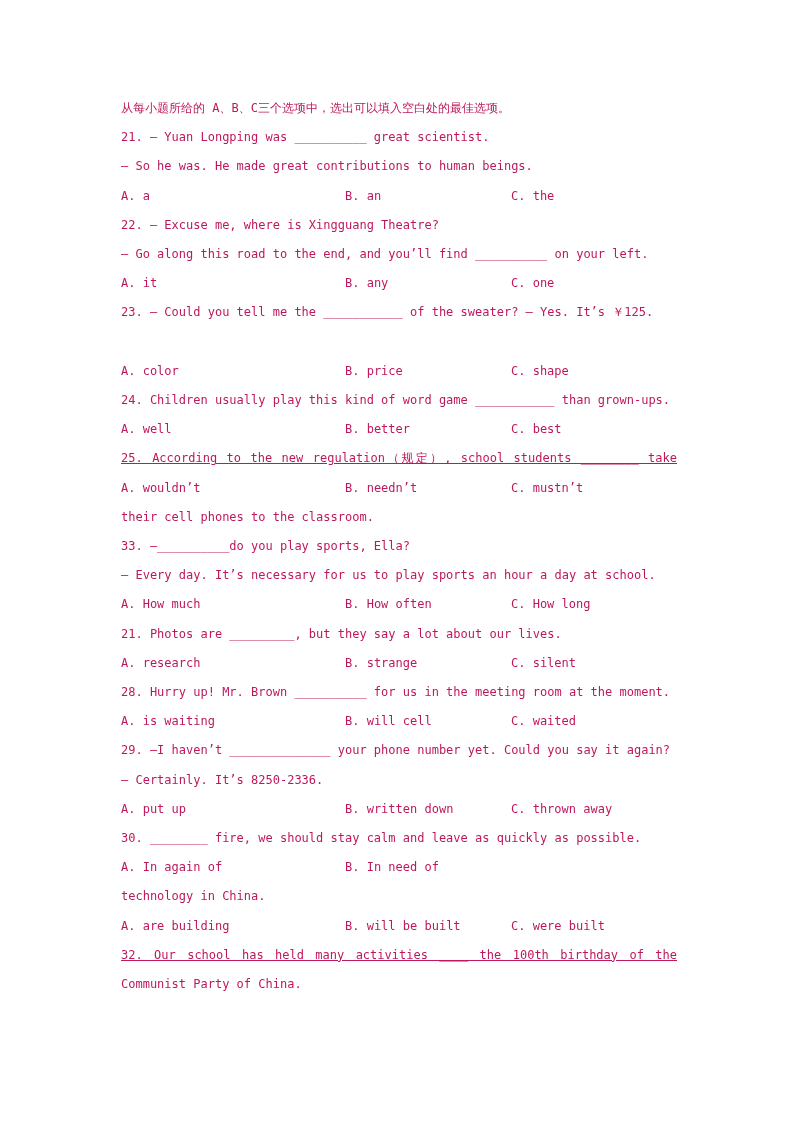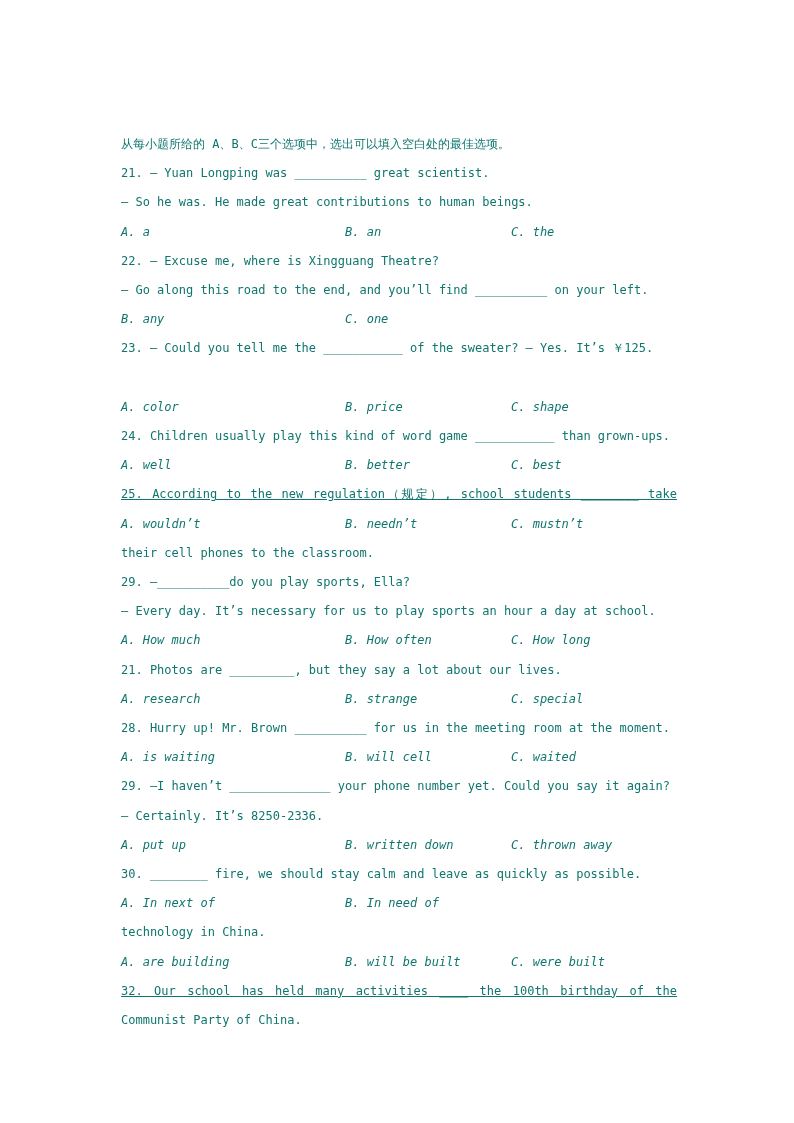--- a/index.html
+++ b/index.html
@@ -15,22 +15,21 @@
     overflow: hidden;
   }
   .content {
     position: absolute;
     left: 121px;
     top: 94px;
     width: 556px;
     font-family: "DejaVu Sans Mono", "Liberation Mono", monospace;
     font-size: 12px;
     line-height: 29.2px;
-    color: #0f766e;
-    margin-top: 36px;
+    color: #be185d;
   }
   .line {
     min-height: 29.2px;
   }
   .line.text {
     white-space: pre;
   }
   .line.text.justify {
     white-space: nowrap;
     text-align: justify;
@@ -40,53 +39,52 @@
   .line.blank {
     height: 29.2px;
   }
   .line.options {
     display: grid;
     grid-template-columns: 224px 166px auto;
     white-space: pre;
   }
   .opt {
     display: block;
-    font-style: italic;
   }
 </style>
 </head>
 <body>
 
 <div class="page">
   <div class="content">
       <div class="line text">从每小题所给的 A、B、C三个选项中，选出可以填入空白处的最佳选项。</div>
       <div class="line text">21. — Yuan Longping was __________ great scientist.</div>
       <div class="line text">— So he was. He made great contributions to human beings.</div>
       <div class="line options"><span class="opt">A. a</span><span class="opt">B. an</span><span class="opt">C. the</span></div>
       <div class="line text">22. — Excuse me, where is Xingguang Theatre?</div>
       <div class="line text">— Go along this road to the end, and you’ll find __________ on your left.</div>
-      <div class="line options"><span class="opt">B. any</span><span class="opt">C. one</span></div>
+      <div class="line options"><span class="opt">A. it</span><span class="opt">B. any</span><span class="opt">C. one</span></div>
       <div class="line text">23. — Could you tell me the ___________ of the sweater? — Yes. It’s ￥125.</div>
       <div class="line blank"></div>
       <div class="line options"><span class="opt">A. color</span><span class="opt">B. price</span><span class="opt">C. shape</span></div>
       <div class="line text">24. Children usually play this kind of word game ___________ than grown-ups.</div>
       <div class="line options"><span class="opt">A. well</span><span class="opt">B. better</span><span class="opt">C. best</span></div>
       <div class="line text justify">25. According to the new regulation（规定）, school students ________ take</div>
       <div class="line options"><span class="opt">A. wouldn’t</span><span class="opt">B. needn’t</span><span class="opt">C. mustn’t</span></div>
       <div class="line text">their cell phones to the classroom.</div>
-      <div class="line text">29. —__________do you play sports, Ella?</div>
+      <div class="line text">33. —__________do you play sports, Ella?</div>
       <div class="line text">— Every day. It’s necessary for us to play sports an hour a day at school.</div>
       <div class="line options"><span class="opt">A. How much</span><span class="opt">B. How often</span><span class="opt">C. How long</span></div>
       <div class="line text">21. Photos are _________, but they say a lot about our lives.</div>
-      <div class="line options"><span class="opt">A. research</span><span class="opt">B. strange</span><span class="opt">C. special</span></div>
+      <div class="line options"><span class="opt">A. research</span><span class="opt">B. strange</span><span class="opt">C. silent</span></div>
       <div class="line text">28. Hurry up! Mr. Brown __________ for us in the meeting room at the moment.</div>
       <div class="line options"><span class="opt">A. is waiting</span><span class="opt">B. will cell</span><span class="opt">C. waited</span></div>
       <div class="line text">29. —I haven’t ______________ your phone number yet. Could you say it again?</div>
       <div class="line text">— Certainly. It’s 8250-2336.</div>
       <div class="line options"><span class="opt">A. put up</span><span class="opt">B. written down</span><span class="opt">C. thrown away</span></div>
       <div class="line text">30. ________ fire, we should stay calm and leave as quickly as possible.</div>
-      <div class="line options"><span class="opt">A. In next of</span><span class="opt">B. In need of</span></div>
+      <div class="line options"><span class="opt">A. In again of</span><span class="opt">B. In need of</span></div>
       <div class="line text">technology in China.</div>
       <div class="line options"><span class="opt">A. are building</span><span class="opt">B. will be built</span><span class="opt">C. were built</span></div>
       <div class="line text justify">32. Our school has held many activities ____ the 100th birthday of the</div>
       <div class="line text">Communist Party of China.</div>
     </div>
 </div>
 
 </body></html>

